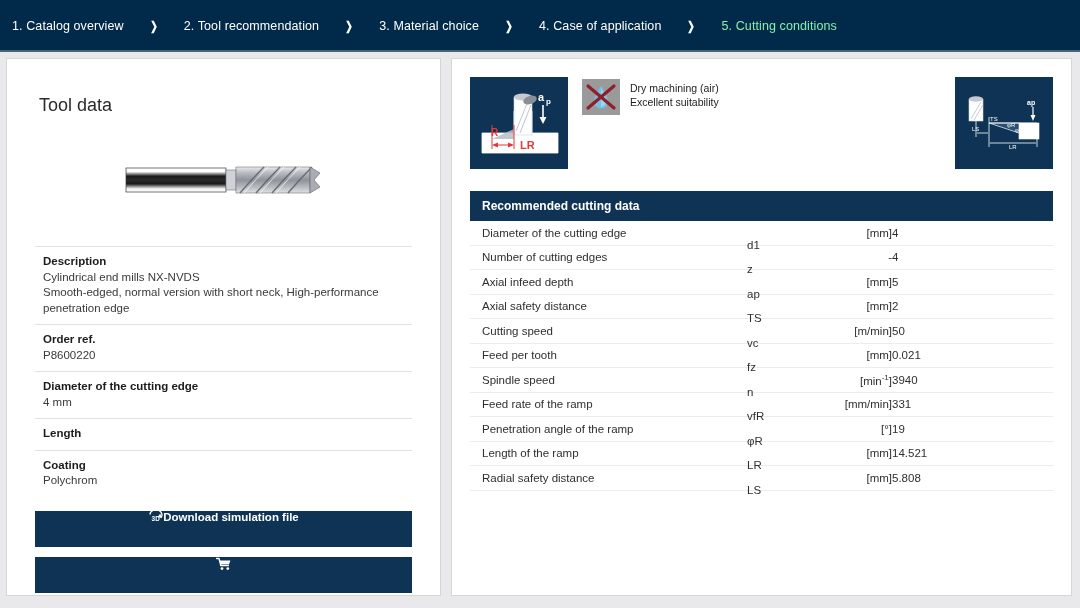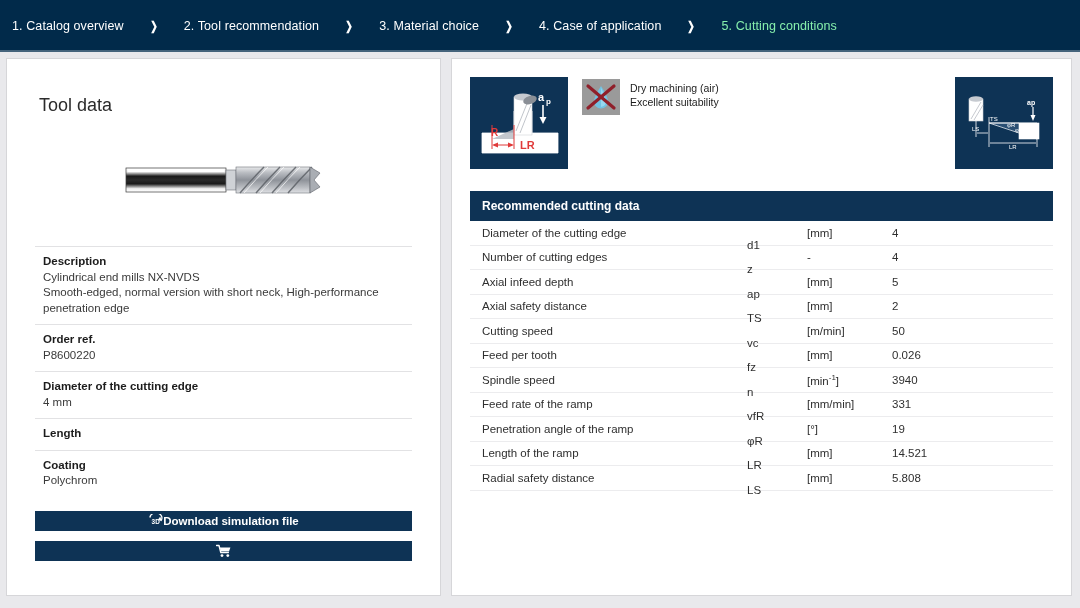--- a/index.html
+++ b/index.html
@@ -96,23 +96,23 @@
     font-size: 11.5px;
     color: #3a3a3a;
     line-height: 1.35;
   }
 
   
   .btns { margin: 14px 14px 0 14px; display: flex; flex-direction: column; gap: 10px; }
   .btn {
     background: #0e3355;
     color: #ffffff;
-    height: 20px;
-    display: flex;
-    align-items: center;
+    height: 36px;
+    display: flex;
+    align-items: flex-start;
     justify-content: center;
     font-size: 11.5px;
     font-weight: bold;
     cursor: pointer;
     border: none;
     width: 100%;
     font-family: "Liberation Sans", sans-serif;
   }
   .btn svg { display: block; }
 
@@ -166,21 +166,21 @@
     display: flex;
     align-items: center;
     border-bottom: 1px solid #ececee;
     height: 24.5px;
     font-size: 11.5px;
     color: #2f2f2f;
     padding-left: 12px;
   }
   .c-name { width: 265px; }
   .c-sym  { width: 60px; margin-top: 24px; }
-  .c-unit { width: 85px; }
+  .c-unit { width: 85px; text-align: right; }
   .c-val  { flex: 1; }
   .sup { font-size: 8px; vertical-align: super; }
 </style>
 </head>
 <body>
 
 <div class="topbar">
   <div class="crumbs" id="crumbs">
       <span class="crumb">1. Catalog overview</span>
       <span class="crumb-sep">❯</span>
@@ -412,21 +412,21 @@
           <div class="trow">
             <div class="c-name">Cutting speed</div>
             <div class="c-sym">vc</div>
             <div class="c-unit">[m/min]</div>
             <div class="c-val">50</div>
           </div>
           <div class="trow">
             <div class="c-name">Feed per tooth</div>
             <div class="c-sym">fz</div>
             <div class="c-unit">[mm]</div>
-            <div class="c-val">0.026</div>
+            <div class="c-val">0.021</div>
           </div>
           <div class="trow">
             <div class="c-name">Spindle speed</div>
             <div class="c-sym">n</div>
             <div class="c-unit">[min<span class="sup">-1</span>]</div>
             <div class="c-val">3940</div>
           </div>
           <div class="trow">
             <div class="c-name">Feed rate of the ramp</div>
             <div class="c-sym">vfR</div>

